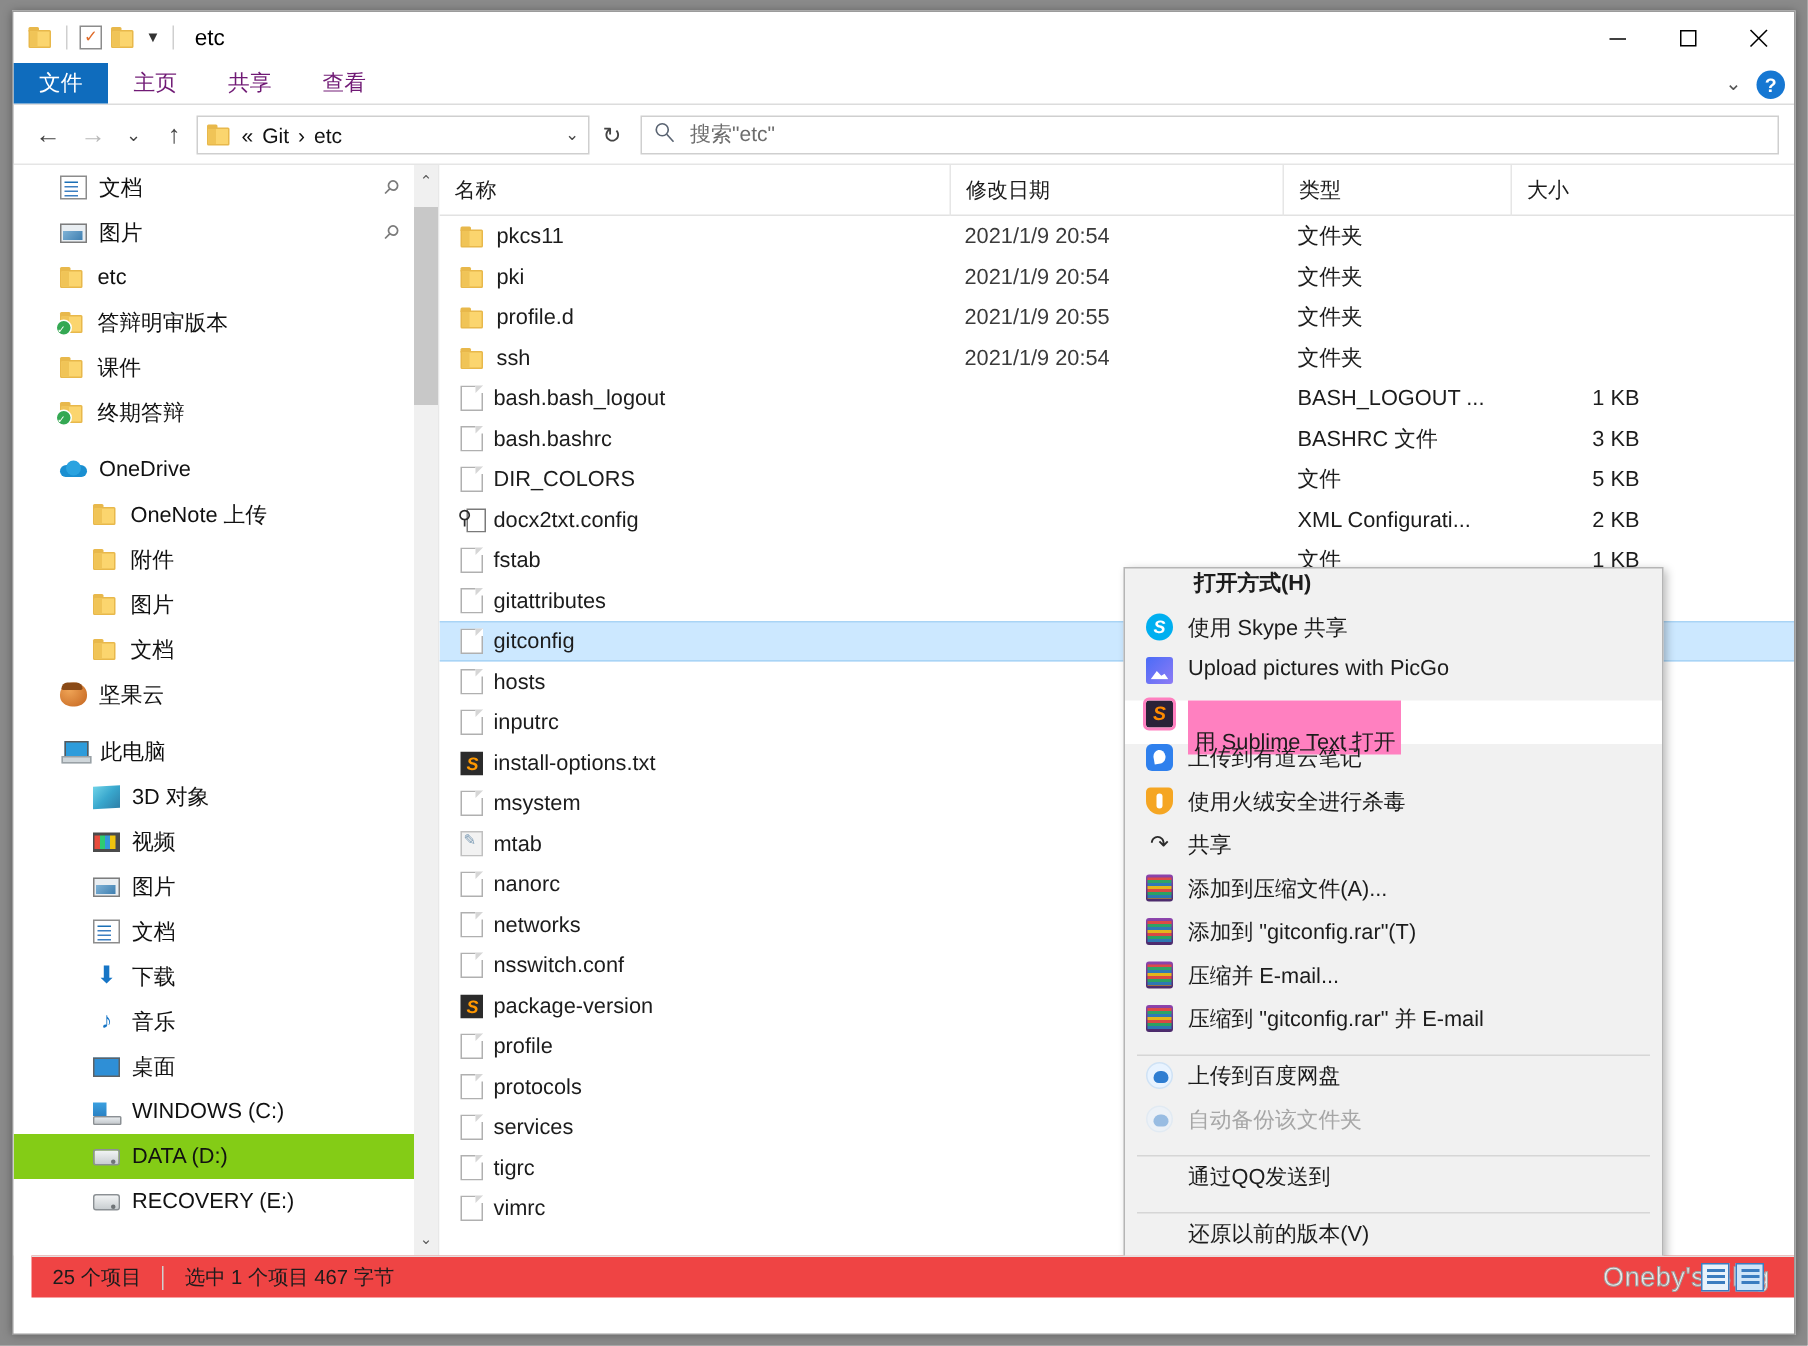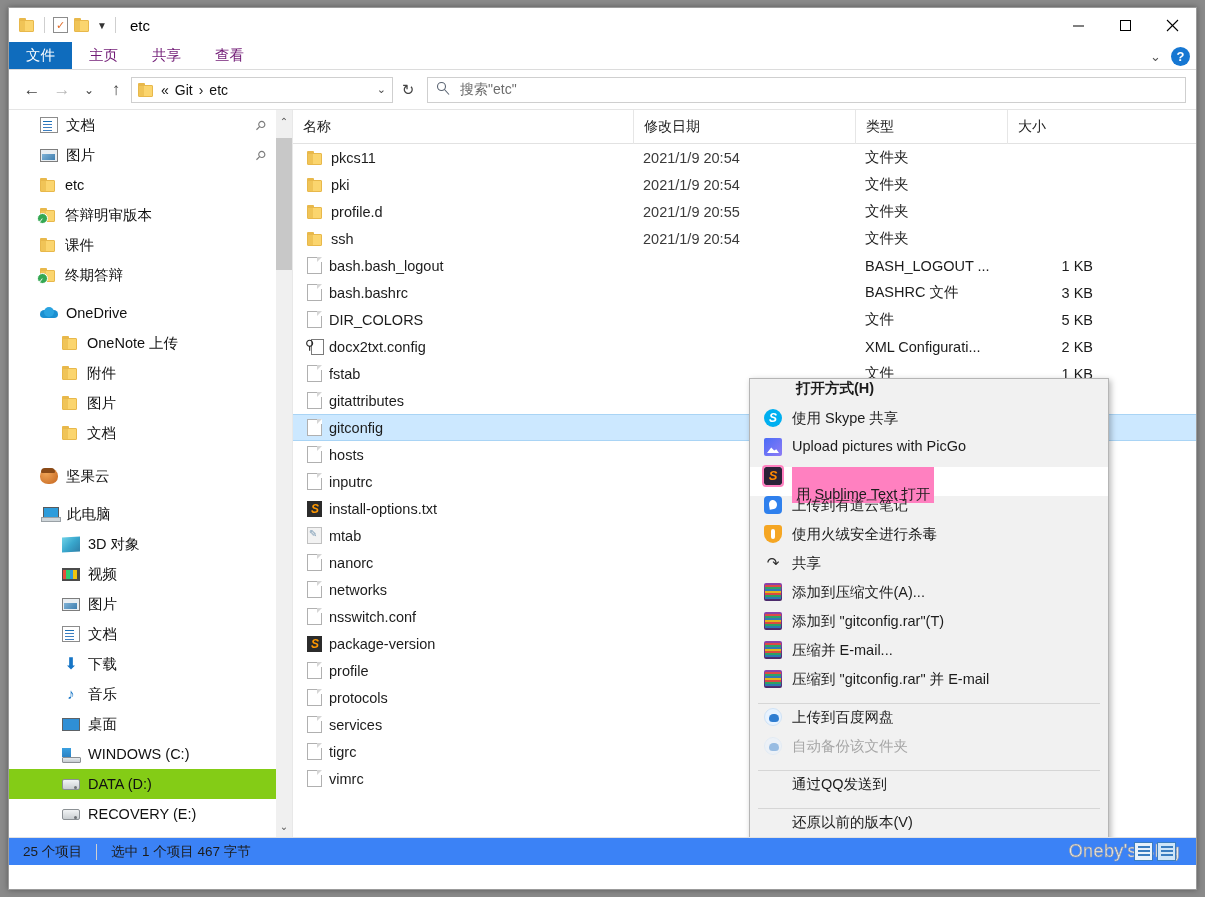--- a/index.html
+++ b/index.html
@@ -255,22 +255,22 @@
   .ci-rar::after { content:""; position:absolute; left:1px; top:2px; width:16px; height:14px;
      background: repeating-linear-gradient(#e74c3c 0 2px, #27ae60 2px 4px, #2980b9 4px 6px, #f1c40f 6px 8px); opacity:0.9; }
   .ci-baidu { border-radius:50%; background:#e8f3ff; border:1px solid #cfe2f5; }
   .ci-baidu::after { content:""; position:absolute; left:4px; top:5px; width:10px; height:8px;
      background:#2e7dd1; border-radius: 5px 5px 4px 4px; }
   .ci-baidu.dim { opacity:0.45; }
 
   
   .statusbar {
     height: 28px; display:flex; align-items:center;
-    border-top:1px solid #e2e2e2; background:#3b82f6;
-    font-size: 13.5px; color:#1c1c1c; position:relative;
+    border-top:1px solid #e2e2e2; background:#ef4444;
+    font-size: 13.5px; color:#1c1c1c; position:relative;margin-left:12px;
   }
   .st-left { padding-left: 14px; }
   .st-sep { width:1px; height:16px; background:#d0d0d0; margin: 0 14px; }
   .watermark {
     position:absolute; right: 16px; top: 3px;
     font-size: 18px; color:#e9e9e9;
     -webkit-text-stroke: 0.6px #9d9d9d;
     letter-spacing: 0.4px;
   }
   .viewicons { position:absolute; right: 20px; top:4px; display:flex; gap:4px; }
@@ -439,21 +439,21 @@
             <span class="lbl">图片</span>
           </div>
           <div class="nav-item ind-1">
             <span class="folder-ico ">
               <span class="tab"></span>
               <span class="body"></span>
               <span class="shade"></span>
             </span>
             <span class="lbl">文档</span>
           </div>
-          <div class="nav-item ind-0" style="margin-top: 13px; text-align: center;">
+          <div class="nav-item ind-0" style="margin-top: 0; text-align: center;">
             <span class="ico ico-nut"></span>
             <span class="lbl">坚果云</span>
           </div>
           <div class="nav-item ind-0" style="margin-top: 8px; padding-left: 32px;">
             <span class="ico ico-pc"></span>
             <span class="lbl">此电脑</span>
           </div>
           <div class="nav-item ind-1">
             <span class="ico ico-3d"></span>
             <span class="lbl">3D 对象</span>
@@ -650,20 +650,29 @@
             <div class="cell name">
               <span class="fileico sublime"></span>
               <span>install-options.txt</span>
             </div>
             <div class="cell date"></div>
             <div class="cell type">TXT 文件</div>
             <div class="cell size">1 KB</div>
           </div>
           <div class="row">
             <div class="cell name">
+              <span class="fileico generic"></span>
+              <span>msystem</span>
+            </div>
+            <div class="cell date"></div>
+            <div class="cell type">文件</div>
+            <div class="cell size">2 KB</div>
+          </div>
+          <div class="row">
+            <div class="cell name">
               <span class="fileico mtab"></span>
               <span>mtab</span>
             </div>
             <div class="cell date"></div>
             <div class="cell type">系统文件</div>
             <div class="cell size">1 KB</div>
           </div>
           <div class="row">
             <div class="cell name">
               <span class="fileico generic"></span>

